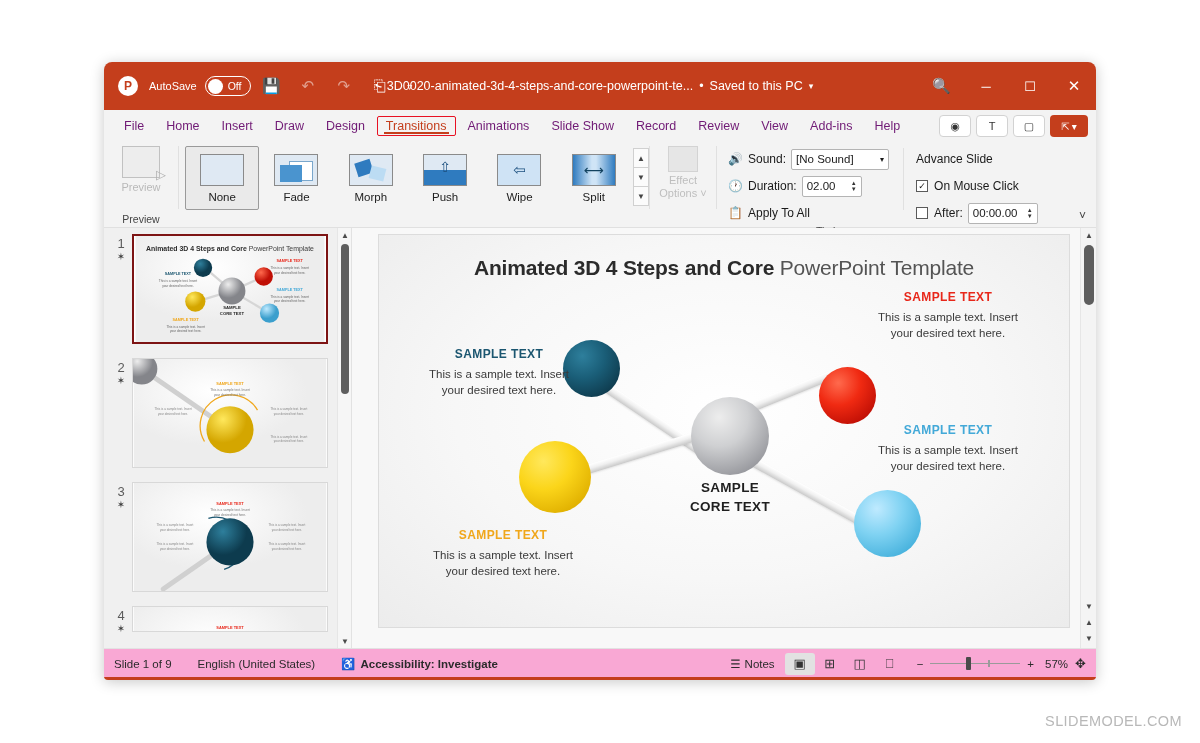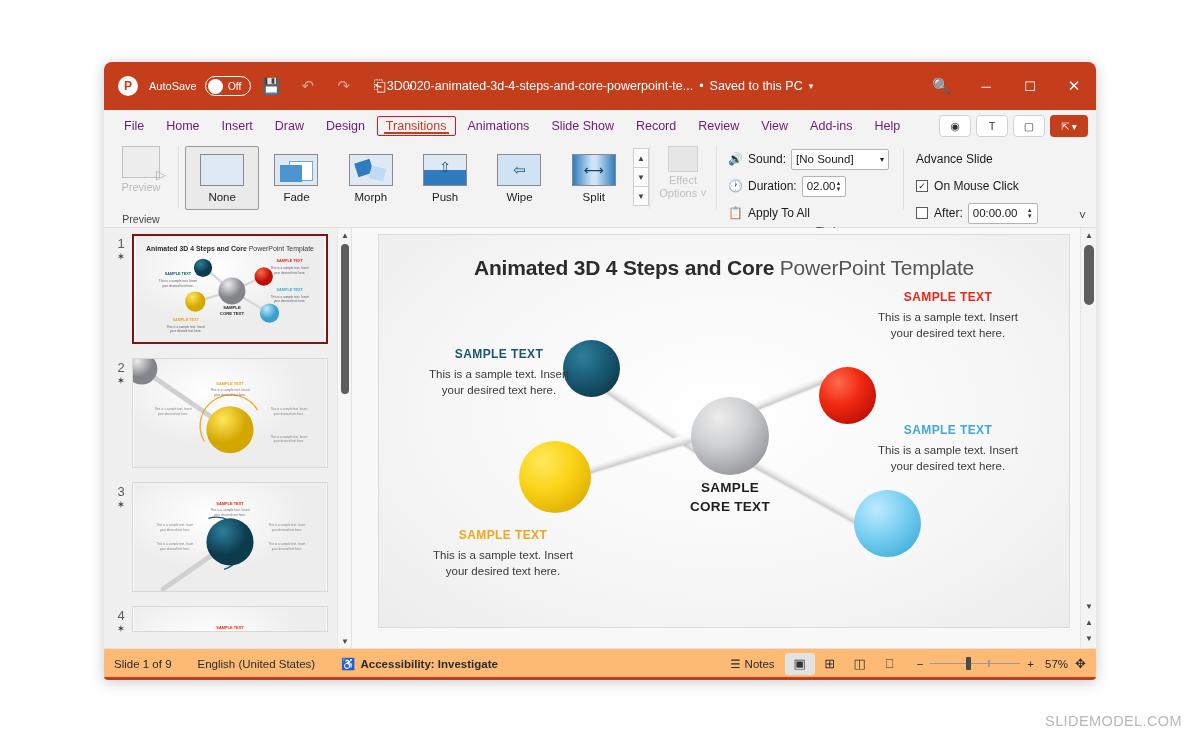--- a/index.html
+++ b/index.html
@@ -164,21 +164,21 @@
   .g-timing { flex: 1; }
   .g-timing .items { padding-left: 10px; flex-direction: row; }
   .tcol { display: flex; flex-direction: column; gap: 5px; padding-top: 2px; }
   .trow { display: flex; align-items: center; font-size: 12px; color: #1a1a1a; height: 22px; }
   .ticon { width: 18px; display:flex; align-items:center; justify-content:center; font-size: 12px; color:#333; margin-right: 3px; }
   .tfield {
     border: 1px solid #b4b4b4; background: #fff; height: 21px; border-radius: 2px;
     display: flex; align-items: center; padding: 0 4px; font-size: 11.5px; color:#1a1a1a;
   }
   .tfield.sound { width: 98px; justify-content: space-between; }
-  .tfield.dur { width: 44px; justify-content: space-between; }
+  .tfield.dur { width: 60px; justify-content: space-between; }
   .tfield.after { width: 70px; justify-content: space-between; }
   .spin { display:flex; flex-direction: column; font-size: 6px; line-height: 6px; color:#333; }
   .cbx { width: 12px; height: 12px; border: 1px solid #5a5a5a; background:#fff; margin-right: 6px;
          display:flex; align-items:center; justify-content:center; font-size: 9px; color:#1a1a1a; }
   .timing-sep { width: 1px; background: #e0e0e0; margin: 2px 12px 4px 14px; height: 62px; }
   .ribbon-collapse {
     position: absolute; right: 10px; bottom: 4px; font-size: 12px; color:#444;
   }
 
   
@@ -242,21 +242,21 @@
   .slide-scroll {
     position: absolute; right: 0; top: 0; width: 16px; height: 100%;
     background: #f4f4f4; border-left: 1px solid #e6e6e6;
   }
   .ss-arrow { position:absolute; left:0; width:16px; height:15px; display:flex;
               align-items:center; justify-content:center; font-size:8px; color:#4a4a4a; }
   .ss-thumb { position:absolute; left:3px; top:17px; width:10px; height:60px; background:#5e5e5e; border-radius:5px; }
 
   
   .statusbar {
-    height: 30px; background: #fdba74; border-top: 1px solid #e2e2e2;
+    height: 30px; background: #f9a8d4; border-top: 1px solid #e2e2e2;
     display: flex; align-items: center; padding: 0 10px; font-size: 11.5px; color:#2b2b2b;text-align:right;
   }
   .sb-item { margin-right: 26px; display: flex; align-items: center; gap: 5px; }
   .sb-right { margin-left: auto; display: flex; align-items: center; gap: 0; }
   .notes-btn { display:flex; align-items:center; gap:4px; padding: 0 10px; }
   .view-btn { width: 30px; height: 22px; display:flex; align-items:center; justify-content:center; font-size: 13px; color:#333; }
   .view-btn.on { background: #e2e2e2; border-radius: 3px; }
   .zoom-wrap { display:flex; align-items:center; gap: 7px; margin-left: 12px; }
   .zoom-track { width: 90px; height: 1.5px; background: #9a9a9a; position: relative; }
   .zoom-handle { position:absolute; left: 36px; top:-6px; width: 5px; height: 13px; background:#4a4a4a; border-radius:1px; }

